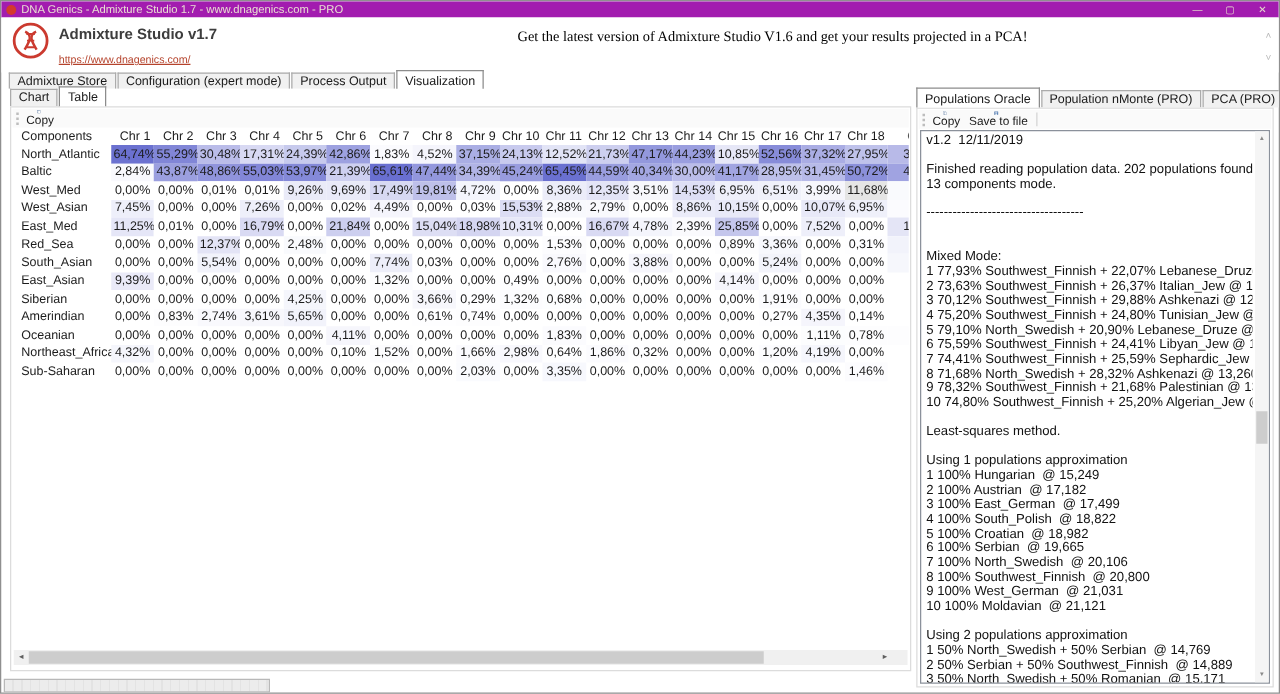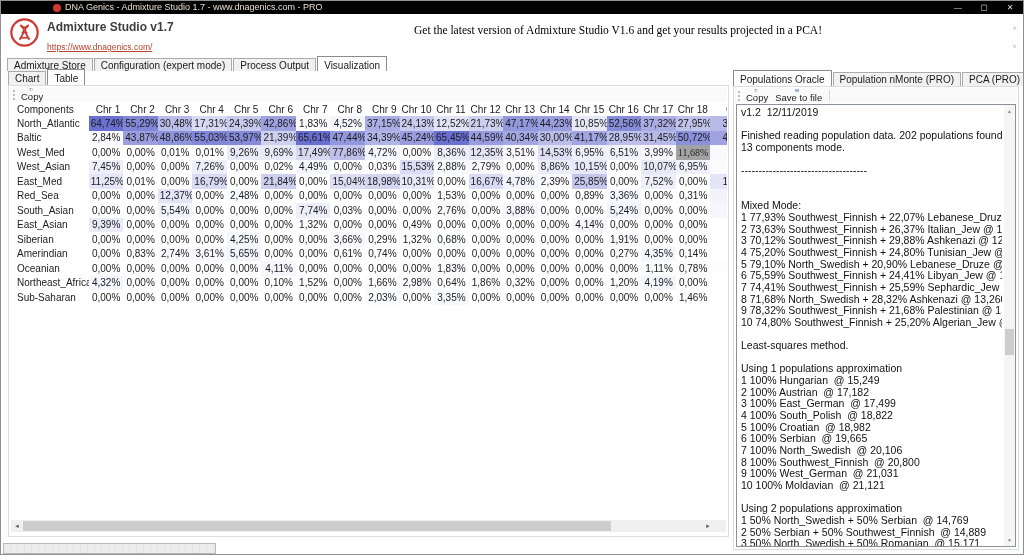--- a/index.html
+++ b/index.html
@@ -1,22 +1,22 @@
 <!DOCTYPE html>
 <html><head>
 <meta charset="utf-8">
 <style>
   * { box-sizing: border-box; margin: 0; padding: 0; }
   body { background:#d8d8d8; font-family:"Liberation Sans", sans-serif; }
   .window { position:relative; width:1024px; height:555px; background:#ffffff; overflow:hidden;
             border:1px solid #8f8f8f; font-family:"Liberation Sans", sans-serif; }
 
   
-  .titlebar { position:absolute; left:0; top:0; width:100%; height:13px; background:#000000;
-              display:flex; align-items:center; color:#ead-fff;padding-left:48px; }
+  .titlebar { position:absolute; left:0; top:0; width:100%; height:13px; background:#a21caf;
+              display:flex; align-items:center; color:#ead-fff; }
   .app-icon { width:8px; height:8px; border-radius:50%; background:#d33a2e; margin:0 4px 0 4px; flex:none; }
   .title-text { font-size:9px; color:#e9ded2; white-space:nowrap; line-height:13px; }
   .win-controls { margin-left:auto; display:flex; height:13px; }
   .win-btn { width:26px; text-align:center; font-size:8px; color:#e4d9cc; line-height:13px; cursor:default; }
 
   
   .header { position:absolute; left:0; top:13px; width:100%; height:44px; background:#fff; }
   .logo { position:absolute; left:8px; top:3px; width:31px; height:31px; }
   .app-title { position:absolute; left:46px; top:6px; font-size:12px; font-weight:bold; color:#3d3d3d; }
   .site-link { position:absolute; left:46px; top:28px; font-size:8.5px; color:#b5432c; text-decoration:underline; cursor:pointer; }
@@ -223,31 +223,31 @@
               </tr>
               <tr>
                 <td class="name">West_Med</td>
                 <td class="num">0,00%</td>
                 <td class="num">0,00%</td>
                 <td class="num" style="background: rgb(255, 255, 255);">0,01%</td>
                 <td class="num" style="background: rgb(255, 255, 255);">0,01%</td>
                 <td class="num" style="background: rgb(234, 235, 248);">9,26%</td>
                 <td class="num" style="background: rgb(233, 234, 248);">9,69%</td>
                 <td class="num" style="background: rgb(215, 217, 242);">17,49%</td>
-                <td class="num" style="background: rgb(190, 192, 234);">77,86%</td>
+                <td class="num" style="background: rgb(190, 192, 234);">19,81%</td>
                 <td class="num" style="background: rgb(244, 245, 252);">4,72%</td>
                 <td class="num">0,00%</td>
                 <td class="num" style="background: rgb(236, 237, 249);">8,36%</td>
                 <td class="num" style="background: rgb(227, 228, 246);">12,35%</td>
                 <td class="num" style="background: rgb(247, 247, 252);">3,51%</td>
                 <td class="num" style="background: rgb(222, 223, 245);">14,53%</td>
                 <td class="num" style="background: rgb(239, 240, 250);">6,95%</td>
                 <td class="num" style="background: rgb(240, 241, 250);">6,51%</td>
                 <td class="num" style="background: rgb(246, 246, 252); margin-top: 24px;">3,99%</td>
-                <td class="num" style="background: #a3a3a3; font-family: Liberation Serif, serif;">11,68%</td>
+                <td class="num" style="background: #e5e5e5;">11,68%</td>
                 <td class="num" style="background: rgb(249, 250, 253);">2,5</td>
               </tr>
               <tr>
                 <td class="name">West_Asian</td>
                 <td class="num" style="background: rgb(238, 239, 250);">7,45%</td>
                 <td class="num">0,00%</td>
                 <td class="num">0,00%</td>
                 <td class="num" style="background: rgb(238, 239, 250);">7,26%</td>
                 <td class="num">0,00%</td>
                 <td class="num" style="background: rgb(255, 255, 255); margin-left: 45px;">0,02%</td>

